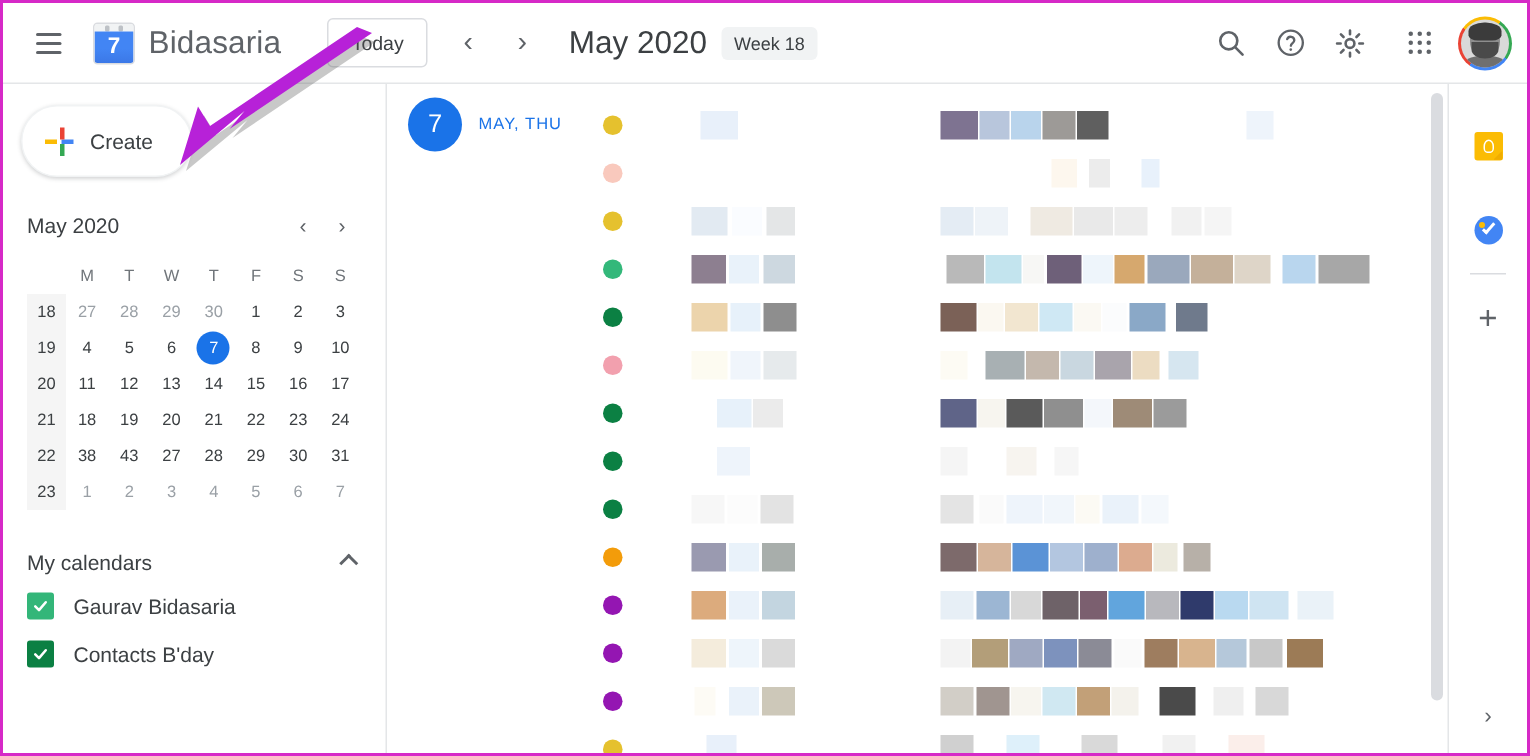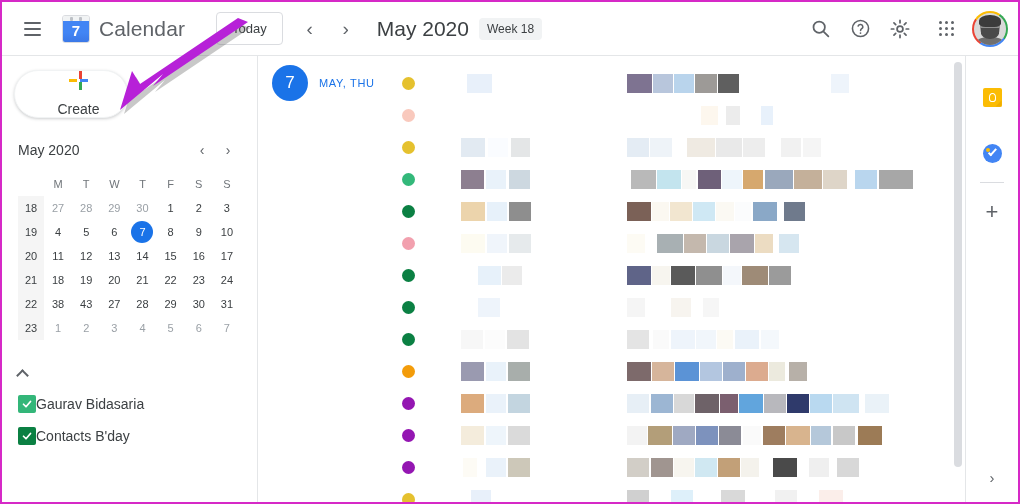--- a/index.html
+++ b/index.html
@@ -98,21 +98,21 @@
   
   #sidebar {
     position: absolute; left: 0; top: 54px; width: 256px; bottom: 0;
     background: #fff; border-right: 1px solid #e4e6e8; overflow: hidden;
   }
   .create-btn {
     margin: 14px 0 0 12px; height: 48px; width: 114px;
     border: 1px solid #f1f3f4; border-radius: 24px; background: #fff;
     box-shadow: 0 1px 3px rgba(60,64,67,.25);
     display: flex; align-items: center; gap: 11px; padding-left: 15px;
-    cursor: pointer; font-size: 14px; color: #3c4043; font-family: inherit; flex-direction: column;
+    cursor: pointer; font-size: 14px; color: #3c4043; font-family: inherit;
   }
   .gplus { position: relative; width: 19px; height: 19px; flex: 0 0 19px; }
   .gplus .hbar { position: absolute; left: 0; top: 8px; width: 19px; height: 3.4px; }
   .gplus .hbar .l { position: absolute; left: 0; width: 8px; height: 3.4px; background: #fbbc04; }
   .gplus .hbar .r { position: absolute; right: 0; width: 8px; height: 3.4px; background: #4285f4; }
   .gplus .vbar { position: absolute; left: 8px; top: 0; width: 3.4px; height: 19px; }
   .gplus .vbar .t { position: absolute; top: 0; width: 3.4px; height: 8px; background: #ea4335; }
   .gplus .vbar .b { position: absolute; bottom: 0; width: 3.4px; height: 8px; background: #34a853; }
 
   .mini-cal { margin: 20px 16px 0 16px; }
@@ -138,21 +138,21 @@
     margin: 20px 16px 0 16px; height: 36px; background: #f1f3f4; border: none;
     border-radius: 4px; padding: 0 12px; font-size: 13px; color: #3c4043;
     width: calc(100% - 32px); font-family: inherit;
   }
   .people-search::placeholder { color: #70757a; }
 
   .cal-section { margin: 22px 16px 0 16px; }
   .cal-section-head { display: flex; align-items: center; height: 26px; cursor: pointer; }
   .cal-section-title { font-size: 14px; color: #3c4043; flex: 1; }
   .chev-up { width: 9px; height: 9px; border-left: 2px solid #5f6368; border-top: 2px solid #5f6368; transform: rotate(45deg); margin-right: 4px; }
-  .cal-item { display: flex; align-items: center; height: 32px; cursor: pointer; }
+  .cal-item { display: flex; align-items: center; gap: 13px; height: 32px; cursor: pointer; }
   .cal-check {
     width: 18px; height: 18px; border-radius: 2px; flex: 0 0 18px;
     display: flex; align-items: center; justify-content: center;
   }
   .cal-check svg { display: block; }
   .cal-label { font-size: 14px; color: #3c4043; white-space: nowrap; }
 
   
   #main {
     position: absolute; left: 257px; top: 54px; right: 53px; bottom: 0;
@@ -209,21 +209,21 @@
 
     <div class="brand">
       <div class="cal-logo">
         <div class="top-bar"></div>
         <div class="dot-l"></div>
           <div class="dot-r"></div>
         <div class="body">
             <span class="num">7</span>
           </div>
       </div>
-      <span class="brand-name">Calendar</span>
+      <span class="brand-name">Bidasaria</span>
     </div>
 
     <button class="today-btn">Today</button>
 
     <div class="nav-arrows">
       <button class="arrow-btn">‹</button>
       <button class="arrow-btn">›</button>
     </div>
 
     <div class="period-title">May 2020</div>
@@ -438,20 +438,21 @@
           </div>
           <div class="cell day muted">
             <span class="pill">7</span>
           </div>
         </div>
     </div>
 
 
     <div class="cal-section">
       <div class="cal-section-head">
+        <div class="cal-section-title">My calendars</div>
         <span class="chev-up"></span>
       </div>
       <div id="cal-list">
           <div class="cal-item">
             <span class="cal-check" style="background: rgb(51, 182, 121);">
               <svg width="12" height="12" viewBox="0 0 24 24" fill="none" stroke="#fff" stroke-width="3.4" stroke-linecap="round" stroke-linejoin="round">
                 <path d="M5 12.5 L10 17.5 L19 7"></path>
               </svg>
             </span>
             <span class="cal-label">Gaurav Bidasaria</span>

